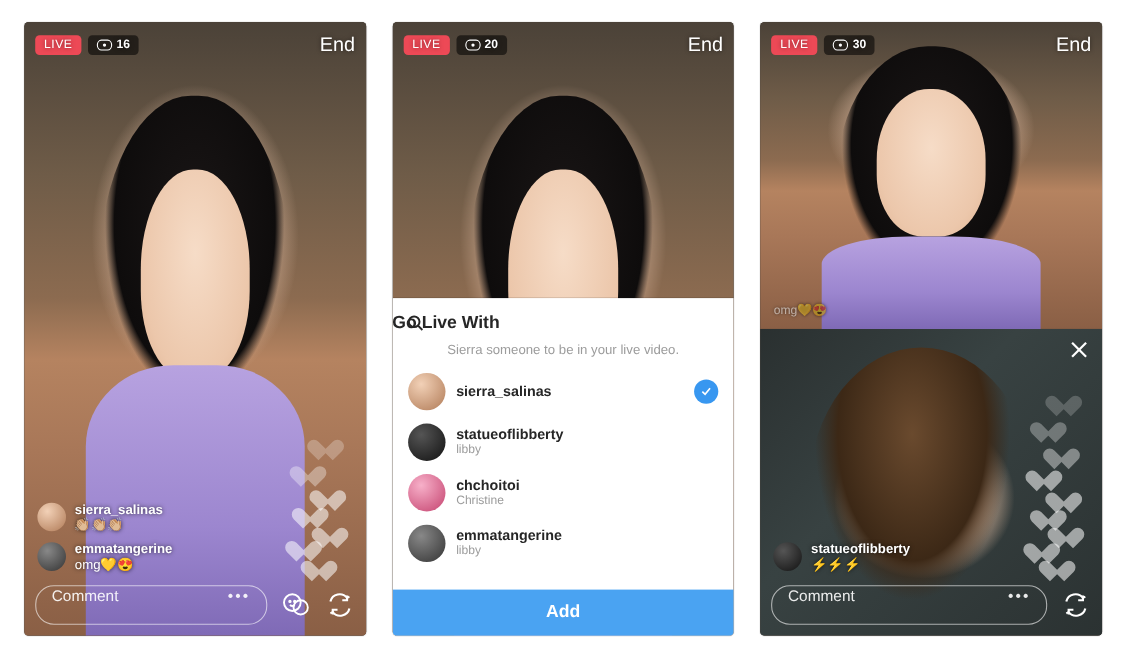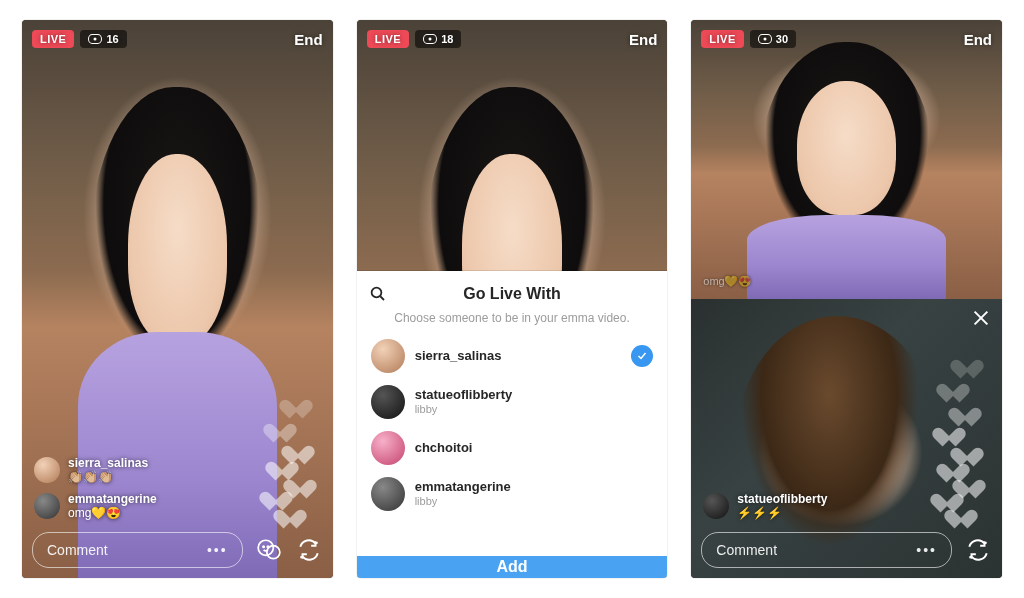--- a/index.html
+++ b/index.html
@@ -55,40 +55,40 @@
   
   .hdr {
     position: absolute; top: 10px; left: 10px; right: 10px;
     display: flex; align-items: center; gap: 6px;
     color: #fff; font-size: 13px;
     text-shadow: 0 0 4px rgba(0,0,0,0.5);
   }
   .pill {
     padding: 3px 8px;
     border-radius: 4px;
-    font-weight: 700;
+    font-weight: 400;
     font-size: 11px;
     letter-spacing: 0.5px;
     display: inline-flex; align-items: center; gap: 4px;
   }
   .pill.live { background: #ed4956; }
   .pill.viewers { background: rgba(0,0,0,0.55); font-weight: 600; letter-spacing: 0; }
   .eye-icon {
     width: 12px; height: 8px;
     border: 1.3px solid #fff; border-radius: 60% / 100%;
     position: relative; display: inline-block;
   }
   .eye-icon::after {
     content: ""; position: absolute; top: 50%; left: 50%;
     width: 3px; height: 3px; background: #fff; border-radius: 50%;
     transform: translate(-50%, -50%);
   }
   .end-btn {
     margin-left: auto;
-    font-size: 15px; font-weight: 700;
+    font-size: 18px; font-weight: 400;
   }
 
   
   .comments {
     position: absolute; left: 12px; right: 90px; bottom: 58px;
     display: flex; flex-direction: column; gap: 8px;
     color: #fff; font-size: 12px;
     text-shadow: 0 0 4px rgba(0,0,0,0.7);
   }
   .comment-row { display: flex; align-items: center; gap: 8px; }
@@ -126,21 +126,21 @@
   
   .input-bar {
     position: absolute; bottom: 10px; left: 10px; right: 10px;
     display: flex; align-items: center; gap: 12px;
   }
   .comment-pill {
     flex: 1;
     height: 34px;
     border: 1px solid rgba(255,255,255,0.6);
     border-radius: 17px;
-    display: flex; align-items: center;
+    display: flex; 
     padding: 0 14px;
     color: rgba(255,255,255,0.9);
     font-size: 14px;
     justify-content: space-between;
     gap: 40px;
   }
   .dots { letter-spacing: 2px; }
   .circ-btn {
     width: 28px; height: 28px;
     color: #fff;
@@ -152,21 +152,20 @@
   .sheet {
     position: absolute;
     left: 0; right: 0; bottom: 0;
     height: 55%;
     background: #fff;
     box-shadow: 0 -1px 0 rgba(0,0,0,0.1);
     display: flex; flex-direction: column;
   }
   .sheet-hdr {
     position: relative;
-    text-align: center;
     padding: 14px 0 8px;
     font-size: 16px; font-weight: 600; color: #262626;
   }
   .sheet-hdr .search-icon {
     position: absolute; left: 12px; top: 14px;
   }
   .search-icon svg { width: 18px; height: 18px; }
   .sheet-sub {
     text-align: center; color: #9c9c9c; font-size: 12px;
     padding-bottom: 8px;
@@ -183,21 +182,21 @@
   .check {
     width: 22px; height: 22px; border-radius: 50%;
     background: #3897f0;
     display: inline-flex; align-items: center; justify-content: center;
   }
   .check svg { width: 12px; height: 12px; }
   .add-bar {
     background: #4aa3f2;
     color: #fff; text-align: center;
     font-size: 16px; font-weight: 600;
-    padding: 2px 0;
+    padding: 12px 0;
   }
 
   
   .split-top, .split-bot {
     position: absolute; left: 0; right: 0; overflow: hidden;
   }
   .split-top { top: 0; height: 50%; }
   .split-bot { top: 50%; bottom: 0; }
   .bg2 {
     position: absolute; inset: 0;
@@ -305,36 +304,36 @@
   <div class="phone">
     <div class="video-bg"></div>
     <div class="hair"></div>
     <div class="face"></div>
     <div class="torso"></div>
 
     <div class="hdr">
       <span class="pill live">LIVE</span>
       <span class="pill viewers">
         <span class="eye-icon"></span>
-        <span>18</span>
+        <span>20</span>
       </span>
       <span class="end-btn">End</span>
     </div>
 
     <div class="sheet">
       <div class="sheet-hdr">
         <span class="search-icon">
           <svg viewBox="0 0 24 24" fill="none" stroke="#262626" stroke-width="2.4">
             <circle cx="10" cy="10" r="6.5"></circle>
               <path d="M15 15l5 5"></path>
           </svg>
         </span>
         <span>Go Live With</span>
       </div>
-      <div class="sheet-sub">Choose someone to be in your emma video.</div>
+      <div class="sheet-sub">Sierra someone to be in your live video.</div>
 
       <div class="list">
         <div class="row">
           <span class="av avatar"></span>
           <span class="txts">
             <div class="uname">sierra_salinas</div>
           </span>
           <span class="check">
             <svg viewBox="0 0 24 24" fill="none" stroke="#fff" stroke-width="3">
                 <path d="M5 12l5 5 9-11"></path>
@@ -345,20 +344,21 @@
           <span class="av avatar dark"></span>
           <span class="txts">
             <div class="uname">statueoflibberty</div>
             <div class="dname">libby</div>
           </span>
         </div>
         <div class="row">
           <span class="av avatar pink"></span>
           <span class="txts">
             <div class="uname">chchoitoi</div>
+            <div class="dname">Christine</div>
           </span>
         </div>
         <div class="row">
           <span class="av avatar grey"></span>
           <span class="txts">
             <div class="uname">emmatangerine</div>
             <div class="dname">libby</div>
           </span>
         </div>
       </div>

